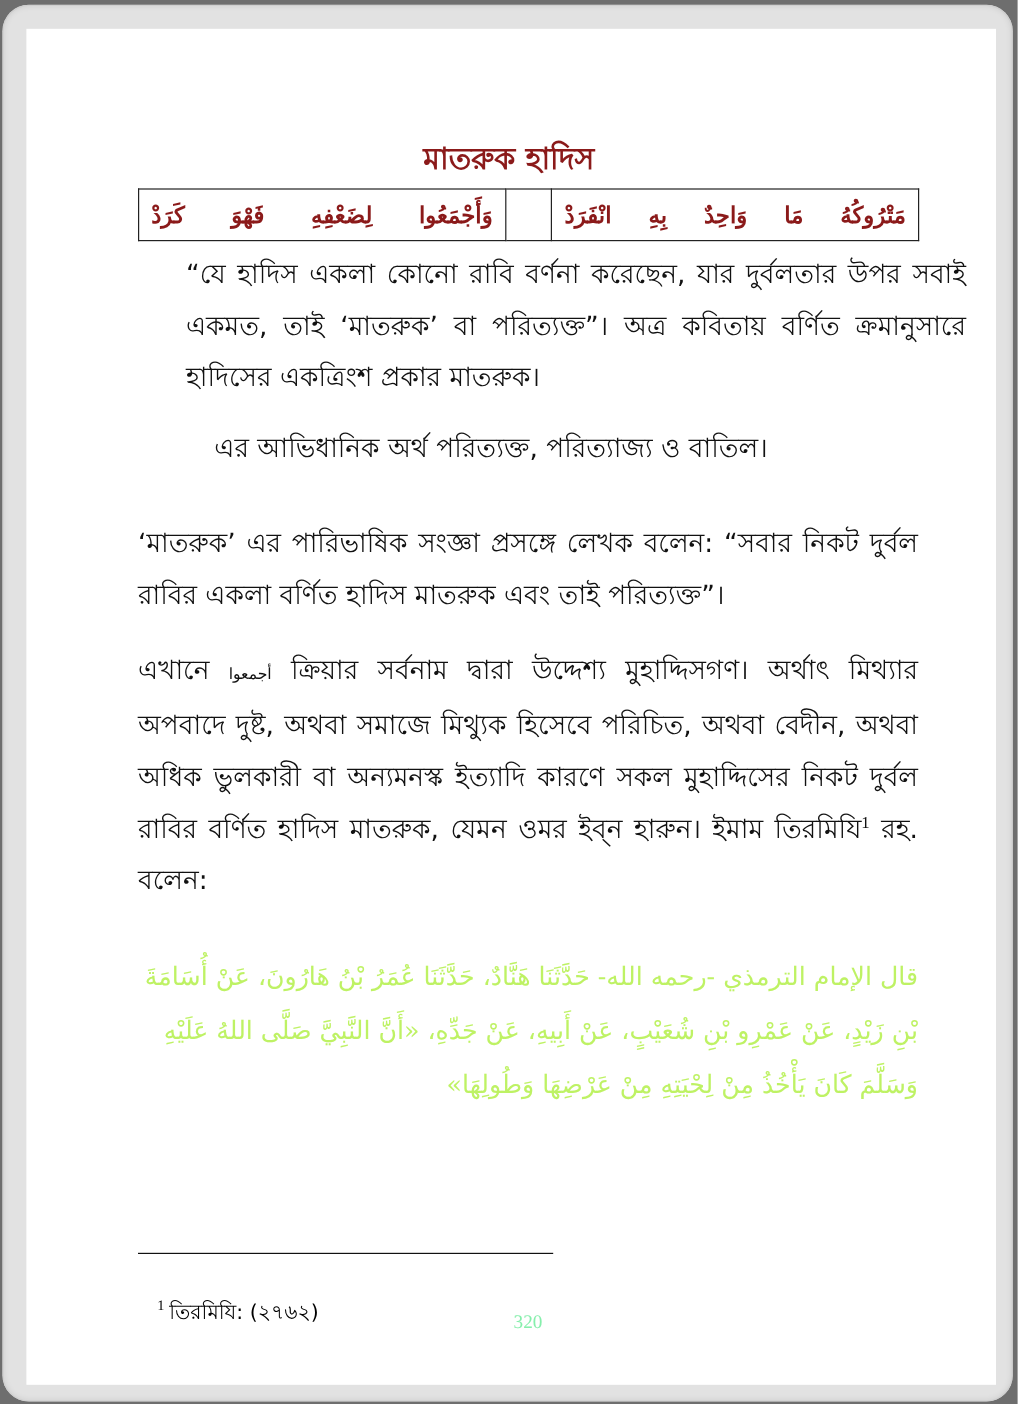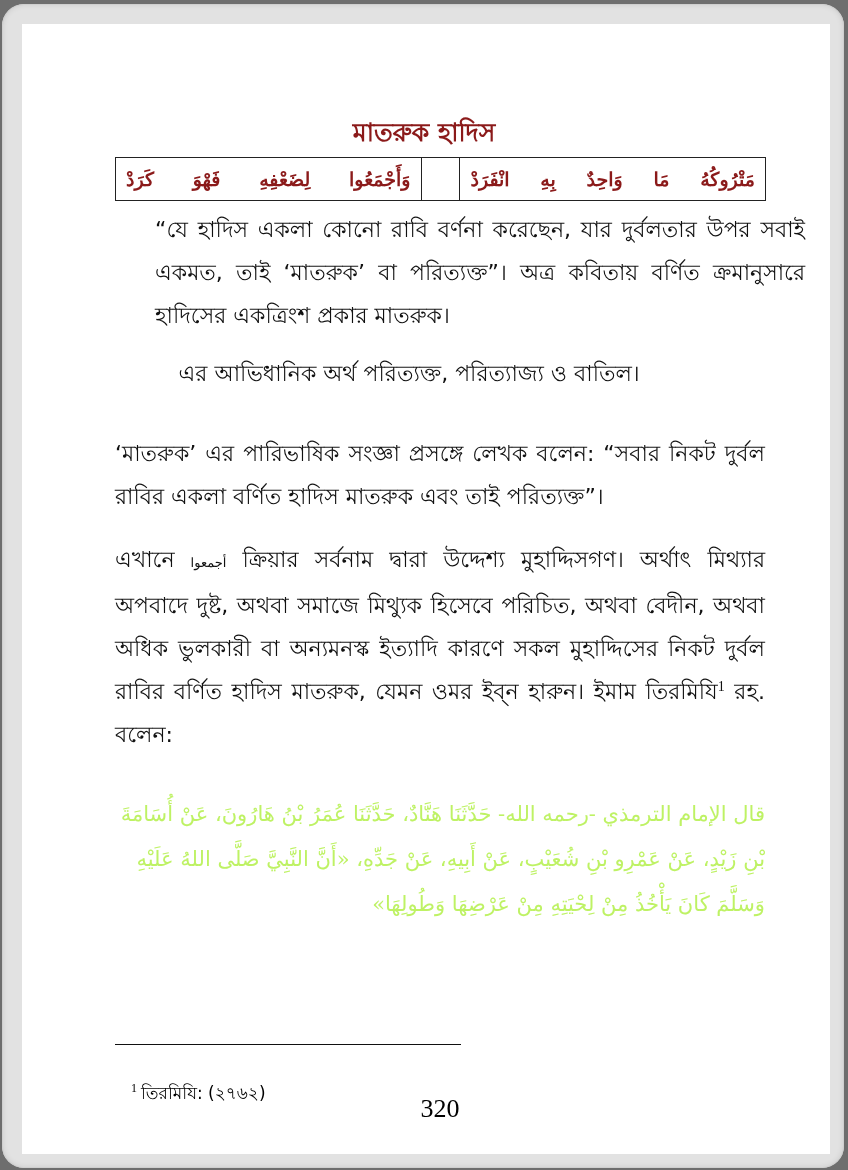--- a/index.html
+++ b/index.html
@@ -134,22 +134,22 @@
     vertical-align: super;
     margin-right: 4px;
   }
   .page-number {
     position: absolute;
     left: 400px;
     top: 1094px;
     width: 80px;
     text-align: center;
     font-family: "Liberation Serif", serif;
-    font-size: 26px;
-    color: #000000;
+    font-size: 16px;
+    color: #86efac;
   }
 </style>
 </head>
 <body>
 
 <div class="frame">
   <div class="page"></div>
 </div>
 
 <div class="title">মাতরুক হাদিস</div>

